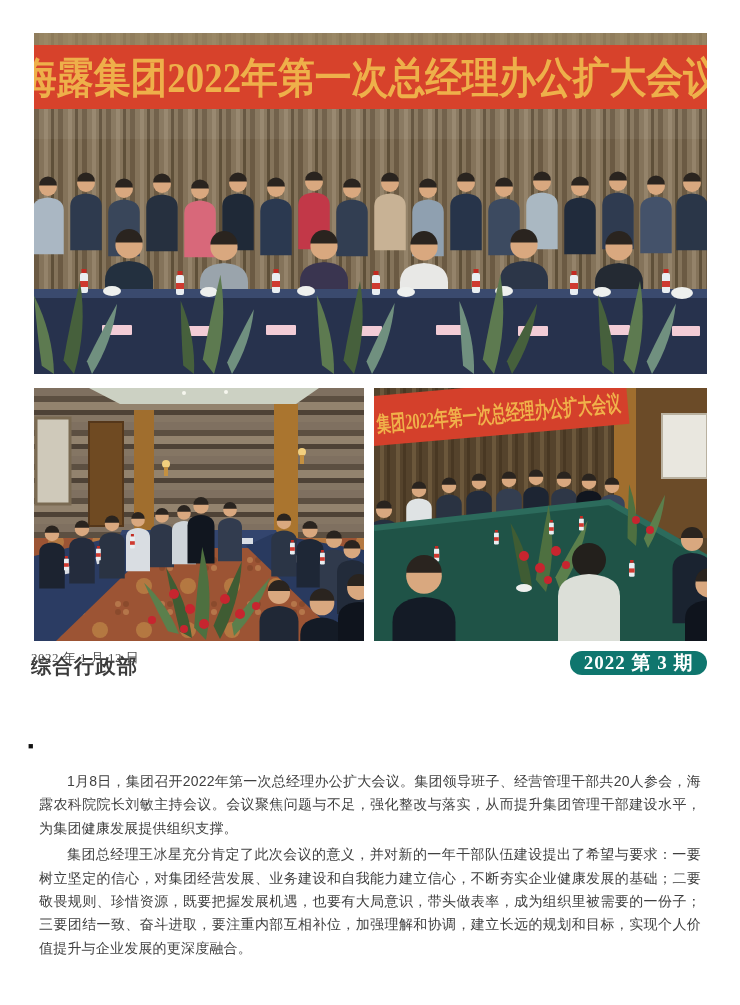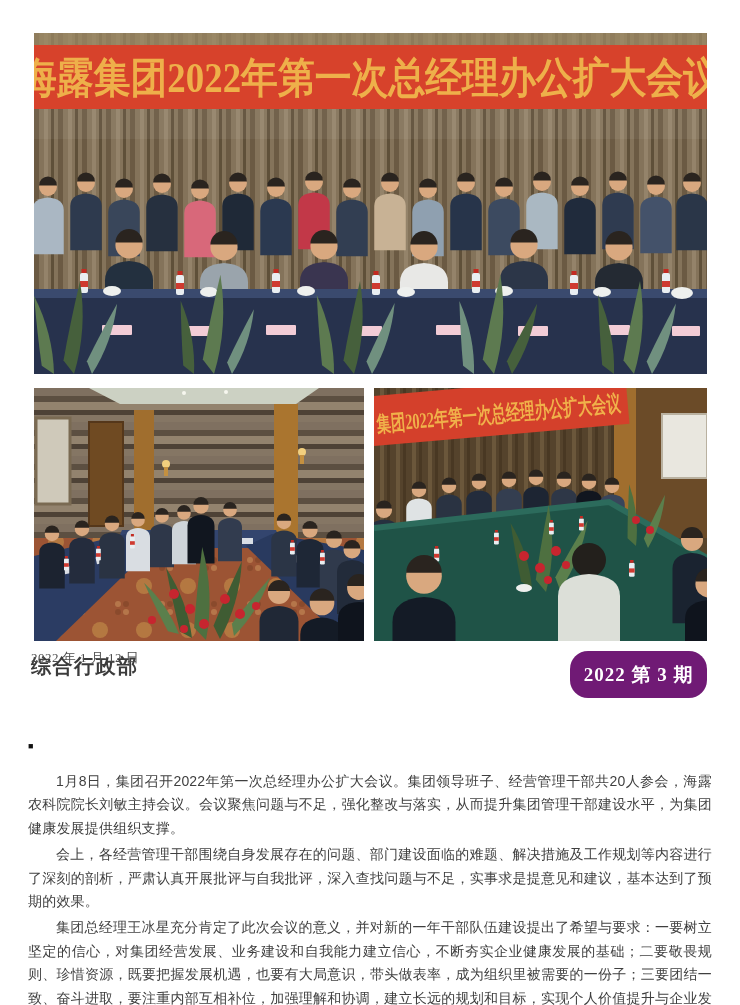--- a/index.html
+++ b/index.html
@@ -9,30 +9,30 @@
   #photoTop{left:34px;top:33px;}
   #photoL{left:34px;top:388px;}
   #photoR{left:374px;top:388px;}
 
   .dept{position:absolute;left:31px;top:653px;
         font-family:"Liberation Serif",serif;font-size:20px;font-weight:bold;
         color:#3b3b3b;letter-spacing:1.5px;}
   .pubdate{position:absolute;left:31px;top:649px;
         font-family:"Liberation Serif",serif;font-size:13px;color:#4d4d4d;
         letter-spacing:0.5px;}
-  .badge{position:absolute;left:570px;top:651px;width:137px;height:47px;
-        border-radius:18px;background:#701a75;color:#ffffff;
+  .badge{position:absolute;left:570px;top:651px;width:137px;height:24px;
+        border-radius:18px;background:#0f766e;color:#ffffff;
         font-family:"Liberation Serif",serif;font-size:19px;font-weight:600;
         display:flex;align-items:center;justify-content:center;letter-spacing:1px;}
 
   .article{position:absolute;left:28px;top:733px;width:684px;}
   .article h2{margin:0;font-size:18px;line-height:25px;color:#151515;
         font-weight:bold;display:flex;align-items:center;gap:9px;letter-spacing:0.5px;}
   .bullet{font-size:9px;color:#111;flex:0 0 auto;transform:translateY(1px);}
-  .article p{margin:3px 0 0;font-size:14px;line-height:23.4px;color:#3f3f3f;
+  .article p{margin:3px 11px 0;font-size:14px;line-height:23.4px;color:#3f3f3f;
         text-align:justify;text-indent:2em;letter-spacing:0.2px;}
   .article p.lead{margin-top:12px;}
 </style>
 </head>
 <body>
 
 <svg id="photoTop" class="photo" width="673" height="341" viewBox="0 0 673 341">
   <defs>
     <pattern id="curt" patternUnits="userSpaceOnUse" width="24" height="341">
       <rect width="24" height="341" fill="#84735a"></rect>
@@ -322,15 +322,14 @@
 
 <div class="dept">综合行政部</div>
 <div class="pubdate">2022 年 1 月 12 日</div>
 <div class="badge">2022 第 3 期</div>
 
 <div class="article">
   <h2>
     <span class="bullet">■</span>
   </h2>
   <p class="lead">1月8日，集团召开2022年第一次总经理办公扩大会议。集团领导班子、经营管理干部共20人参会，海露农科院院长刘敏主持会议。会议聚焦问题与不足，强化整改与落实，从而提升集团管理干部建设水平，为集团健康发展提供组织支撑。</p>
-  <p>会上，各经营管理干部围绕自身发展存在的问题、部门建设面临的难题、解决措施及工作规划等内容进行了深刻的剖析，严肃认真开展批评与自我批评，深入查找问题与不足，实事求是提意见和建议，基本达到了预期的效果。</p>
   <p>集团总经理王冰星充分肯定了此次会议的意义，并对新的一年干部队伍建设提出了希望与要求：一要树立坚定的信心，对集团经营发展、业务建设和自我能力建立信心，不断夯实企业健康发展的基础；二要敬畏规则、珍惜资源，既要把握发展机遇，也要有大局意识，带头做表率，成为组织里被需要的一份子；三要团结一致、奋斗进取，要注重内部互相补位，加强理解和协调，建立长远的规划和目标，实现个人价值提升与企业发展的更深度融合。</p>
 </div>
 
 </body></html>

